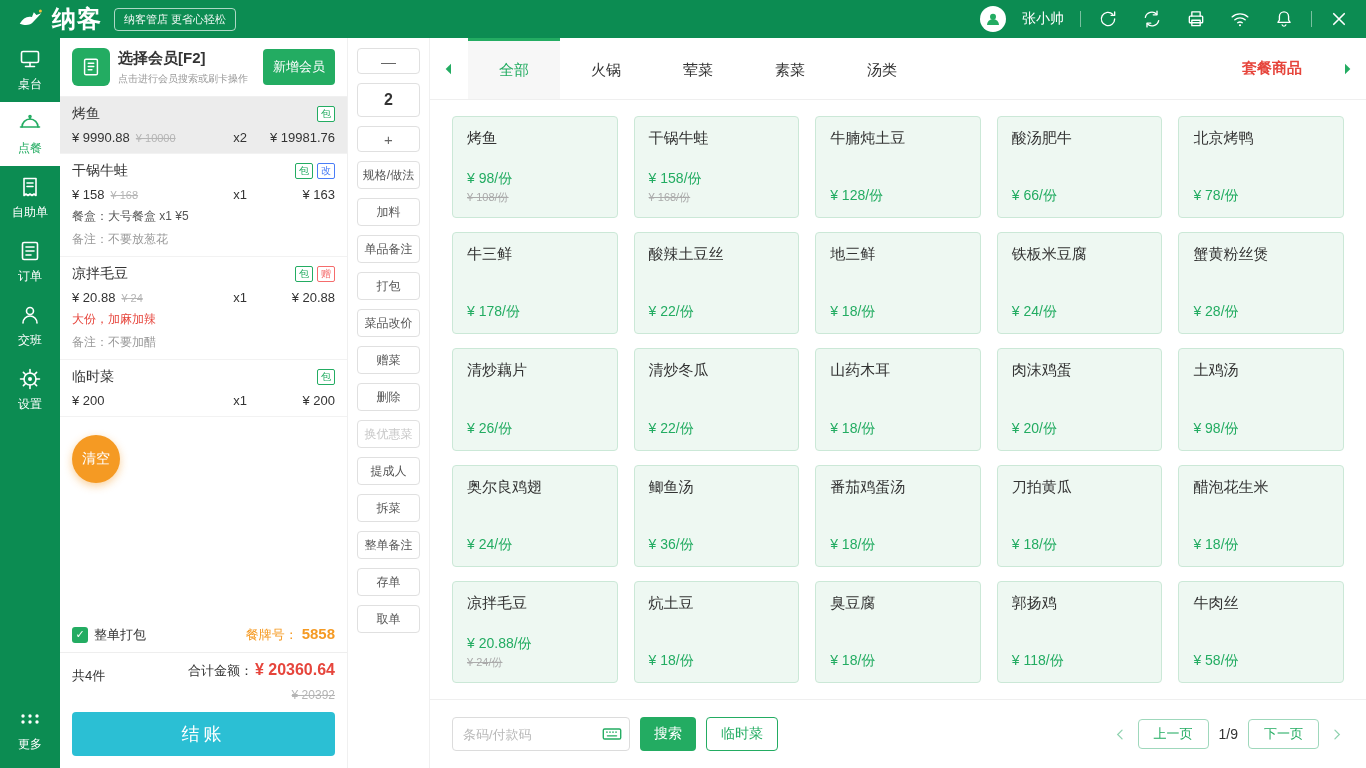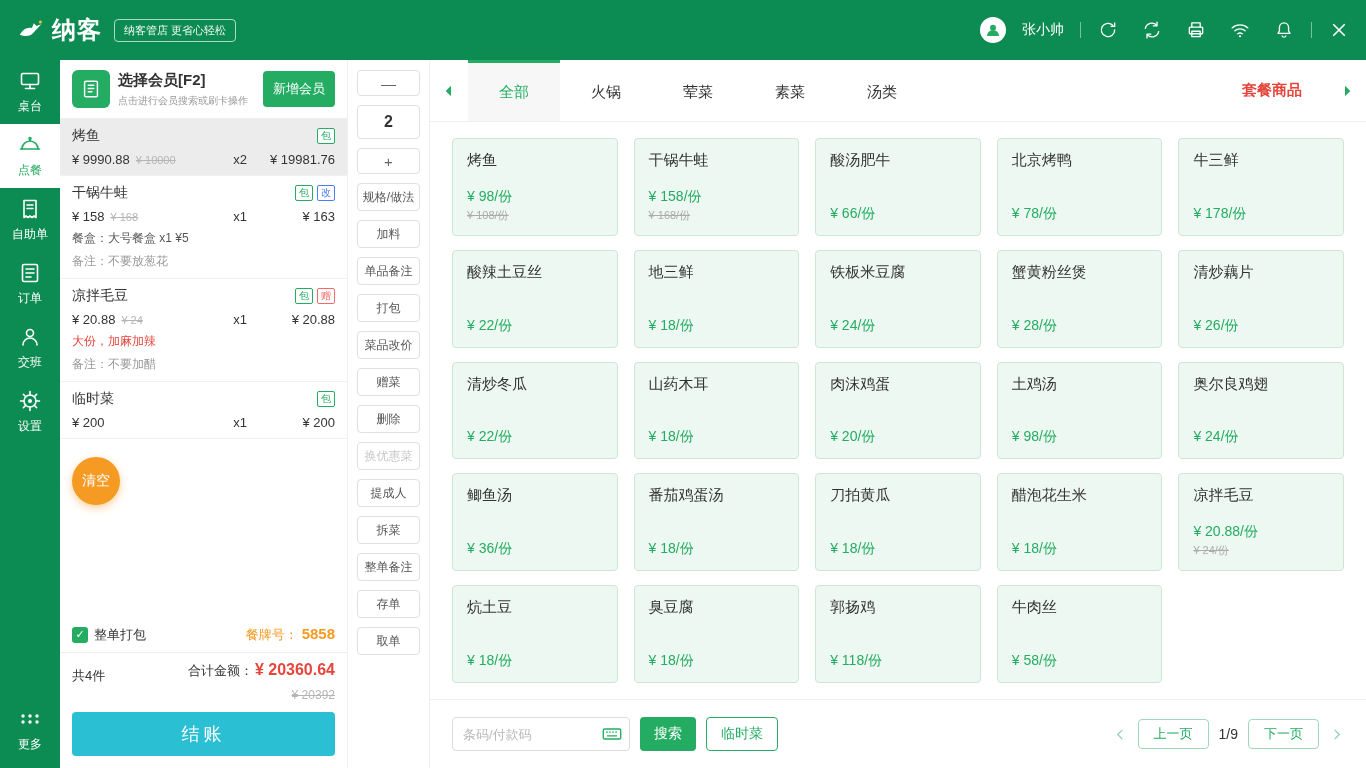--- a/index.html
+++ b/index.html
@@ -1,21 +1,21 @@
 <!DOCTYPE html>
 <html><head>
 <meta charset="utf-8">
 <style>
   *{margin:0;padding:0;box-sizing:border-box;}
   html,body{width:1366px;height:768px;overflow:hidden;}
   body{font-family:"Liberation Sans","DejaVu Sans",sans-serif;background:#fff;color:#333;display:flex;flex-direction:column;}
   button{font-family:inherit;}
 
   
-  .topbar{height:60px;background:#0C8C52;display:flex;align-items:center;padding:16px 16px;color:#fff;flex:none;}
+  .topbar{height:38px;background:#0C8C52;display:flex;align-items:center;padding:16px 16px;color:#fff;flex:none;}
   .logo{display:flex;align-items:center;gap:6px;}
   .logo-bird{width:30px;height:30px;display:flex;}
   .logo-text{font-size:24px;font-weight:bold;letter-spacing:1px;}
   .slogan{margin-left:12px;border:1px solid rgba(255,255,255,.7);border-radius:4px;padding:3px 9px;font-size:11px;opacity:.95;}
   .top-right{margin-left:auto;display:flex;align-items:center;gap:16px;}
   .avatar{width:26px;height:26px;border-radius:50%;background:#fff;display:flex;align-items:center;justify-content:center;cursor:pointer;}
   .avatar svg{width:18px;height:18px;}
   .username{font-size:14px;}
   .vdiv{width:1px;height:16px;background:rgba(255,255,255,.45);}
   .top-icons{display:flex;align-items:center;gap:22px;}
@@ -416,20 +416,27 @@
     </div>
   </div>
         <div class="product-card">
     <div class="p-name">干锅牛蛙</div>
     <div class="p-prices">
       <div class="p-price">¥ 158/份</div>
       <div class="p-original">¥ 168/份</div>
     </div>
   </div>
         <div class="product-card">
+    <div class="p-name">牛腩炖土豆</div>
+    <div class="p-prices">
+      <div class="p-price">¥ 128/份</div>
+
+    </div>
+  </div>
+        <div class="product-card">
     <div class="p-name">酸汤肥牛</div>
     <div class="p-prices">
       <div class="p-price">¥ 66/份</div>
 
     </div>
   </div>
         <div class="product-card">
     <div class="p-name">北京烤鸭</div>
     <div class="p-prices">
       <div class="p-price">¥ 78/份</div>

